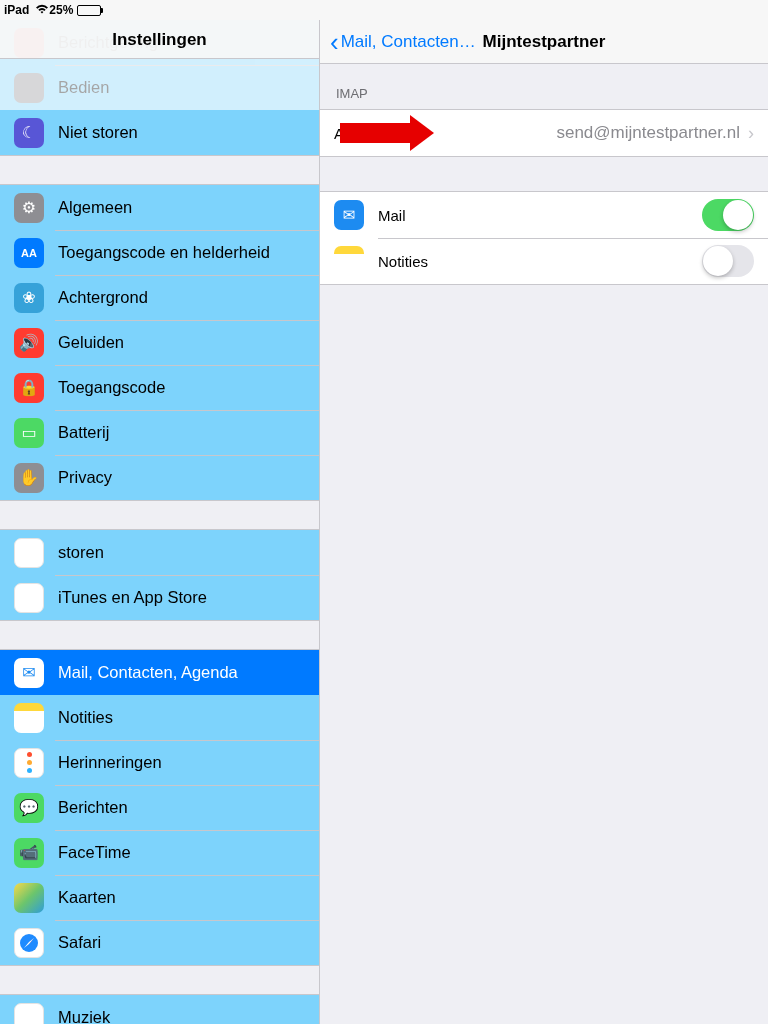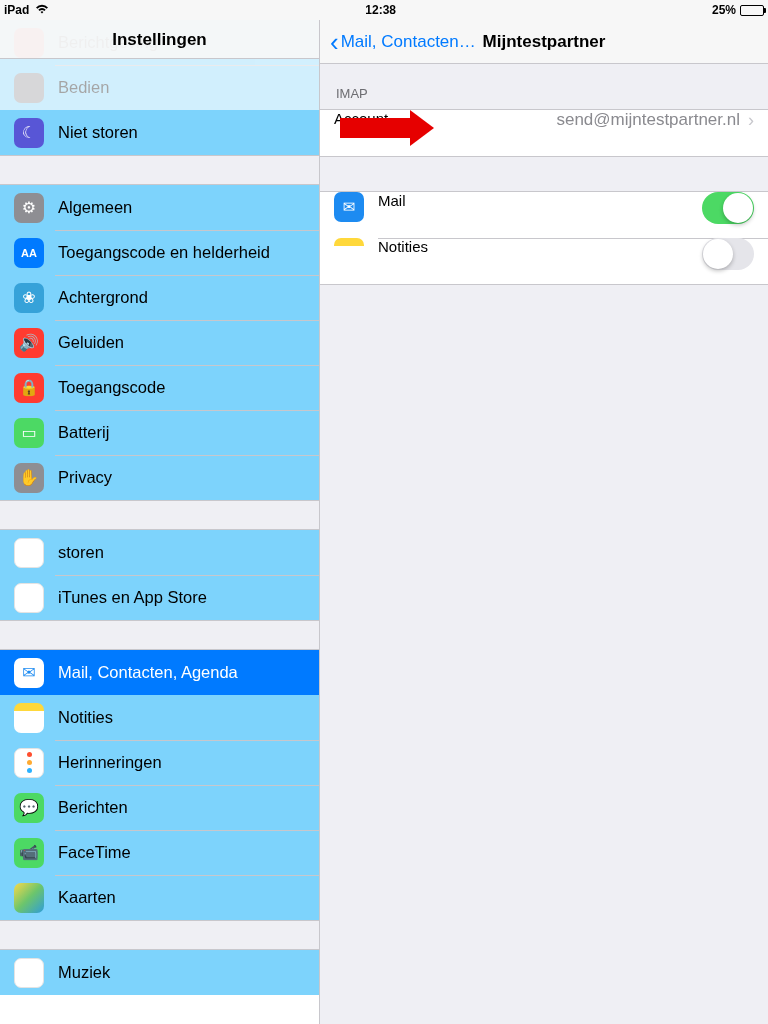--- a/index.html
+++ b/index.html
@@ -37,21 +37,21 @@
   .selected .ic-mail{background:#fff;color:#1d8bf1;}
 
   
   .detail { flex:1; background:#efeff4; display:flex; flex-direction:column; }
   .detail-header { display:flex; align-items:center; justify-content:center; height:44px; background:#f7f7f7; border-bottom:1px solid #c8c7cc; position:relative;}
   .back { position:absolute; left:10px; color:#007aff; font-size:17px; display:flex; align-items:center; max-width:155px; white-space:nowrap; overflow:hidden; text-overflow:ellipsis;}
   .back .chev { font-size:26px; line-height:1; margin-right:2px; }
   .dtitle { font-size:17px; font-weight:600; }
   .section-label { font-size:13px; color:#6d6d72; padding:22px 16px 8px; text-transform:uppercase; }
   .cell-group { background:#fff; border-top:1px solid #c8c7cc; border-bottom:1px solid #c8c7cc; margin:0; }
-  .cell { display:flex; min-height:46px; padding:0 14px; position:relative;}
+  .cell { display:flex; align-items:center; min-height:46px; padding:0 14px; position:relative;}
   .cell + .cell::before { content:""; position:absolute; left:58px; right:0; top:0; height:1px; background:#c8c7cc; }
   .cell .clabel { font-size:15px; }
   .cell .cvalue { margin-left:auto; color:#8a8a8f; font-size:17px; }
   .cell .chevr { color:#c7c7cc; font-size:18px; margin-left:8px; }
   .cell .appicon { width:30px; height:30px; border-radius:7px; margin-right:14px; display:flex; align-items:center; justify-content:center; color:#fff; font-size:15px;}
   .switch { width:52px; height:32px; border-radius:16px; background:#e5e5ea; position:relative; margin-left:auto;}
   .switch.on { background:#4cd964;}
   .switch .knob { width:30px; height:30px; background:#fff; border-radius:50%; position:absolute; top:1px; left:1px; box-shadow:0 2px 4px rgba(0,0,0,.25);}
   .switch.on .knob { left:auto; right:1px; }
   .delete-group { margin-top:34px; }
@@ -70,21 +70,20 @@
 
 <div class="statusbar">
   <div class="sb-left">
     <span>iPad</span>
     <span>
       <svg width="14" height="10" viewBox="0 0 14 10">
           <path d="M7 9.5 L8.4 8 A2 2 0 0 0 5.6 8 Z M3.3 5.7 A5 5 0 0 1 10.7 5.7 L9.3 7.1 A3 3 0 0 0 4.7 7.1 Z M1 3.4 A8 8 0 0 1 13 3.4 L11.6 4.8 A6 6 0 0 0 2.4 4.8 Z" fill="#000"></path>
         </svg>
     </span>
   </div>
-  <div class="sb-center">12:38</div>
   <div class="sb-right">
     <span>25%</span>
     <span class="battery"><span class="fill"></span></span>
   </div>
 </div>
 
 <div class="columns">
 
   <div class="sidebar">
     <div style="position:relative">
@@ -173,20 +172,30 @@
         <div class="icon ic-msg">💬</div>
         <span class="label">Berichten</span>
       </div>
       <div class="row">
         <div class="icon ic-ft">📹</div>
         <span class="label">FaceTime</span>
       </div>
       <div class="row">
         <div class="icon ic-maps"></div>
         <span class="label">Kaarten</span>
+      </div>
+      <div class="row">
+        <div class="icon ic-safari">
+          <svg width="22" height="22" viewBox="0 0 22 22">
+              <circle cx="11" cy="11" r="9" fill="#1f8bff"></circle>
+              <path d="M6 16 L11 10 L16 6 L11 12 Z" fill="#fff"></path>
+              <path d="M11 12 L16 6 L12 11 Z" fill="#ff4040"></path>
+            </svg>
+        </div>
+        <span class="label">Safari</span>
       </div>
 
       <div class="group-gap"></div>
 
       <div class="row">
         <div class="icon ic-music">♪</div>
         <span class="label">Muziek</span>
       </div>
     </div>
   </div>

